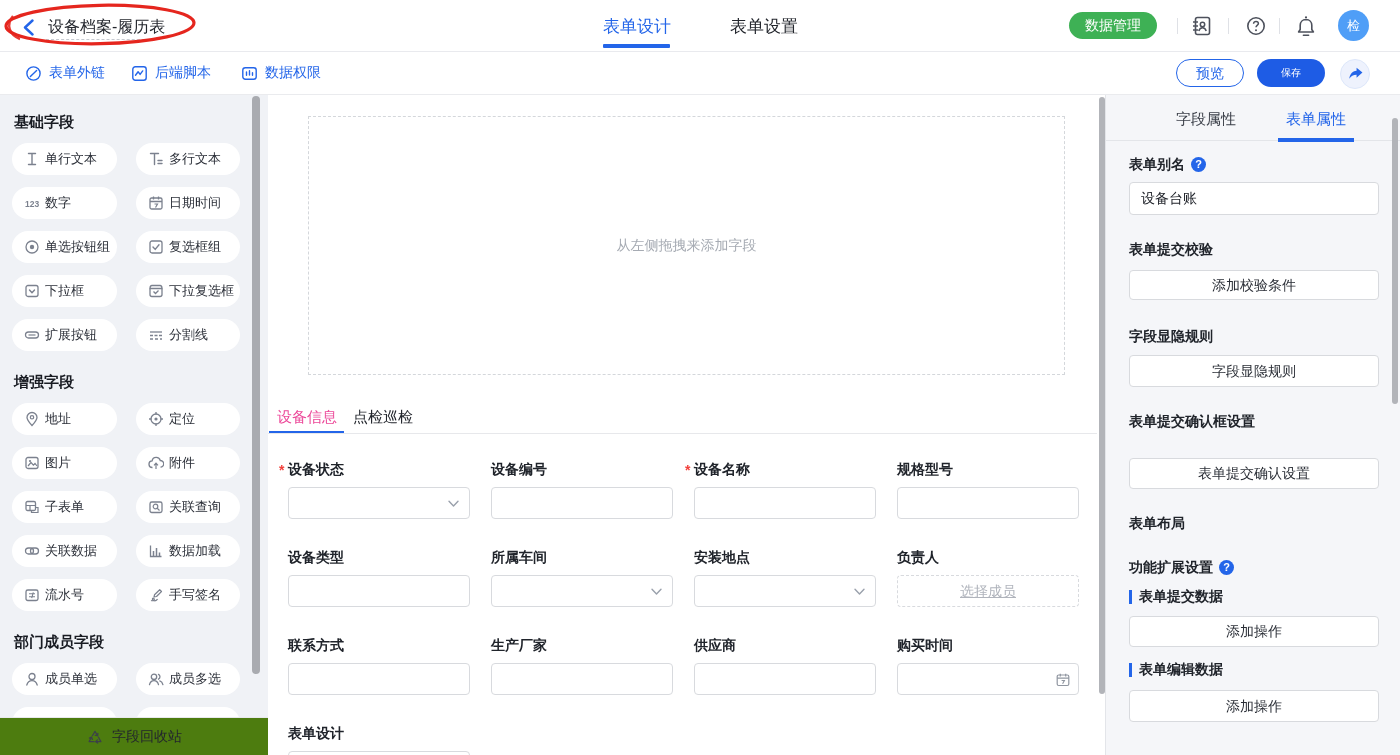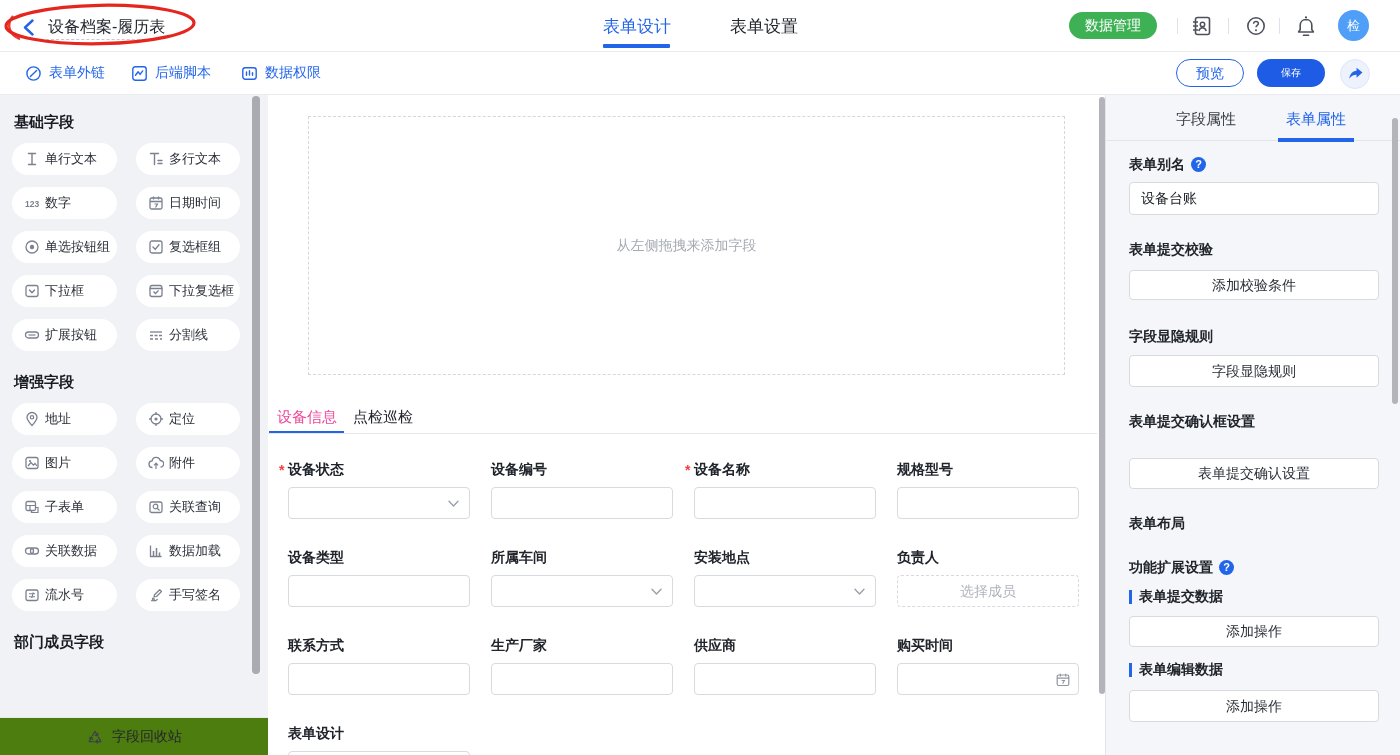--- a/index.html
+++ b/index.html
@@ -50,21 +50,21 @@
     display:flex; align-items:center; justify-content:center; font-size:14px; color:#a6abb3; }
   .ctab-act { position:absolute; left:17px; top:313px; font-size:15px; color:#ec4899; }
   .ctab { position:absolute; left:93px; top:313px; font-size:15px; color:#23262d; }
   .ctab-line { position:absolute; left:9px; top:336px; width:75px; height:3px; background:#2365e9; }
   .ctab-border { position:absolute; left:0; top:338px; width:837px; height:1px; background:#e7e8eb; }
   .fields { position:absolute; left:28px; top:367px; width:791px; }
   .frow { display:flex; column-gap:21px; margin-bottom:31px; }
   .fcell { width:182px; }
   .flabel { font-size:14px; font-weight:bold; color:#20242b; height:14px; line-height:14px; margin-bottom:11px; position:relative; }
   .req::before { content:"*"; color:#f2413c; position:absolute; left:-9px; top:1px; }
-  .finput { width:182px; height:32px; border:1px solid #d8dade; border-radius:4px; background:#fff; position:relative; }
+  .finput { width:182px; height:32px; border:1px solid #d8dade; border-radius:4px; background:#fff; position:relative;text-decoration:underline; }
   .finput .chev { position:absolute; right:10px; top:12px; }
   .finput.dashed { border-style:dashed; text-align:center; line-height:30px; font-size:14px; color:#b0b4bc; }
   .cv-thumb { position:absolute; left:839px; top:2px; width:6px; height:597px; background:#b2b4b9; border-radius:3px; }
   
   .rpanel { position:absolute; left:1105px; top:95px; width:295px; height:660px; background:#f5f6f9;
     border-left:1px solid #e3e5e9; overflow:hidden; }
   .rtabs { position:absolute; left:0; top:0; width:295px; height:46px; border-bottom:1px solid #e3e5e9; }
   .rtab1 { position:absolute; left:70px; top:15px; font-size:15px; color:#3c404a; }
   .rtab2 { position:absolute; left:180px; top:15px; font-size:15px; color:#2365e9; }
   .rtab-line { position:absolute; left:172px; top:43px; width:76px; height:4px; background:#2365e9; }
@@ -299,20 +299,39 @@
       </div>
       <div class="fbtn">
         <svg width="16" height="16" viewBox="0 0 16 16">
           <path d="M3 13.5c2.5.8 4-.6 3-2-1-1.2-2.4.4-1 1.6 1.6 1.2 3.4.4 4.6-1" fill="none" stroke="#7b818e" stroke-width="1.2"></path>
           <path d="M8.5 9.5L13.5 4.5l-1.8-1.8L6.5 7.8l-.5 2.2z" fill="none" stroke="#7b818e" stroke-width="1.2" stroke-linejoin="round"></path>
         </svg>
         <span>手写签名</span>
       </div>
     </div>
   <div class="sec-h" style="margin-top:24px;">部门成员字段</div>
+  <div class="fgrid">
+      <div class="fbtn">
+        <svg width="16" height="16" viewBox="0 0 16 16">
+          <circle cx="8" cy="5.5" r="3" fill="none" stroke="#7b818e" stroke-width="1.3"></circle>
+          <path d="M2.8 14c.8-3 2.8-4.4 5.2-4.4s4.4 1.4 5.2 4.4" fill="none" stroke="#7b818e" stroke-width="1.3" stroke-linecap="round"></path>
+        </svg>
+        <span>成员单选</span>
+      </div>
+      <div class="fbtn">
+        <svg width="16" height="16" viewBox="0 0 16 16">
+          <circle cx="6" cy="5.8" r="2.7" fill="none" stroke="#7b818e" stroke-width="1.3"></circle>
+          <path d="M1.5 13.6c.7-2.7 2.4-4 4.5-4s3.8 1.3 4.5 4" fill="none" stroke="#7b818e" stroke-width="1.3" stroke-linecap="round"></path>
+          <path d="M10.5 3.4a2.7 2.7 0 0 1 0 4.8M11.8 9.9c1.6.5 2.6 1.7 3.1 3.7" fill="none" stroke="#7b818e" stroke-width="1.3" stroke-linecap="round"></path>
+        </svg>
+        <span>成员多选</span>
+      </div>
+      <div class="fbtn"></div>
+      <div class="fbtn"></div>
+    </div>
   <div class="sb-thumb"></div>
   <div class="recycle-bar">
     <svg width="18" height="18" viewBox="0 0 18 18" style="margin-top:2px;">
         <g fill="none" stroke="#3c404a" stroke-width="1.25" stroke-linecap="round" stroke-linejoin="round">
           <g id="ra">
             <path d="M6.4 6.7L9 2.4l2.6 4.3"></path>
             <path d="M11.6 6.7l-2.4-.3M11.6 6.7l.3-2.3"></path>
           </g>
           <g transform="rotate(120 9 9.2)">
             <path d="M6.4 6.7L9 2.4l2.6 4.3"></path>

